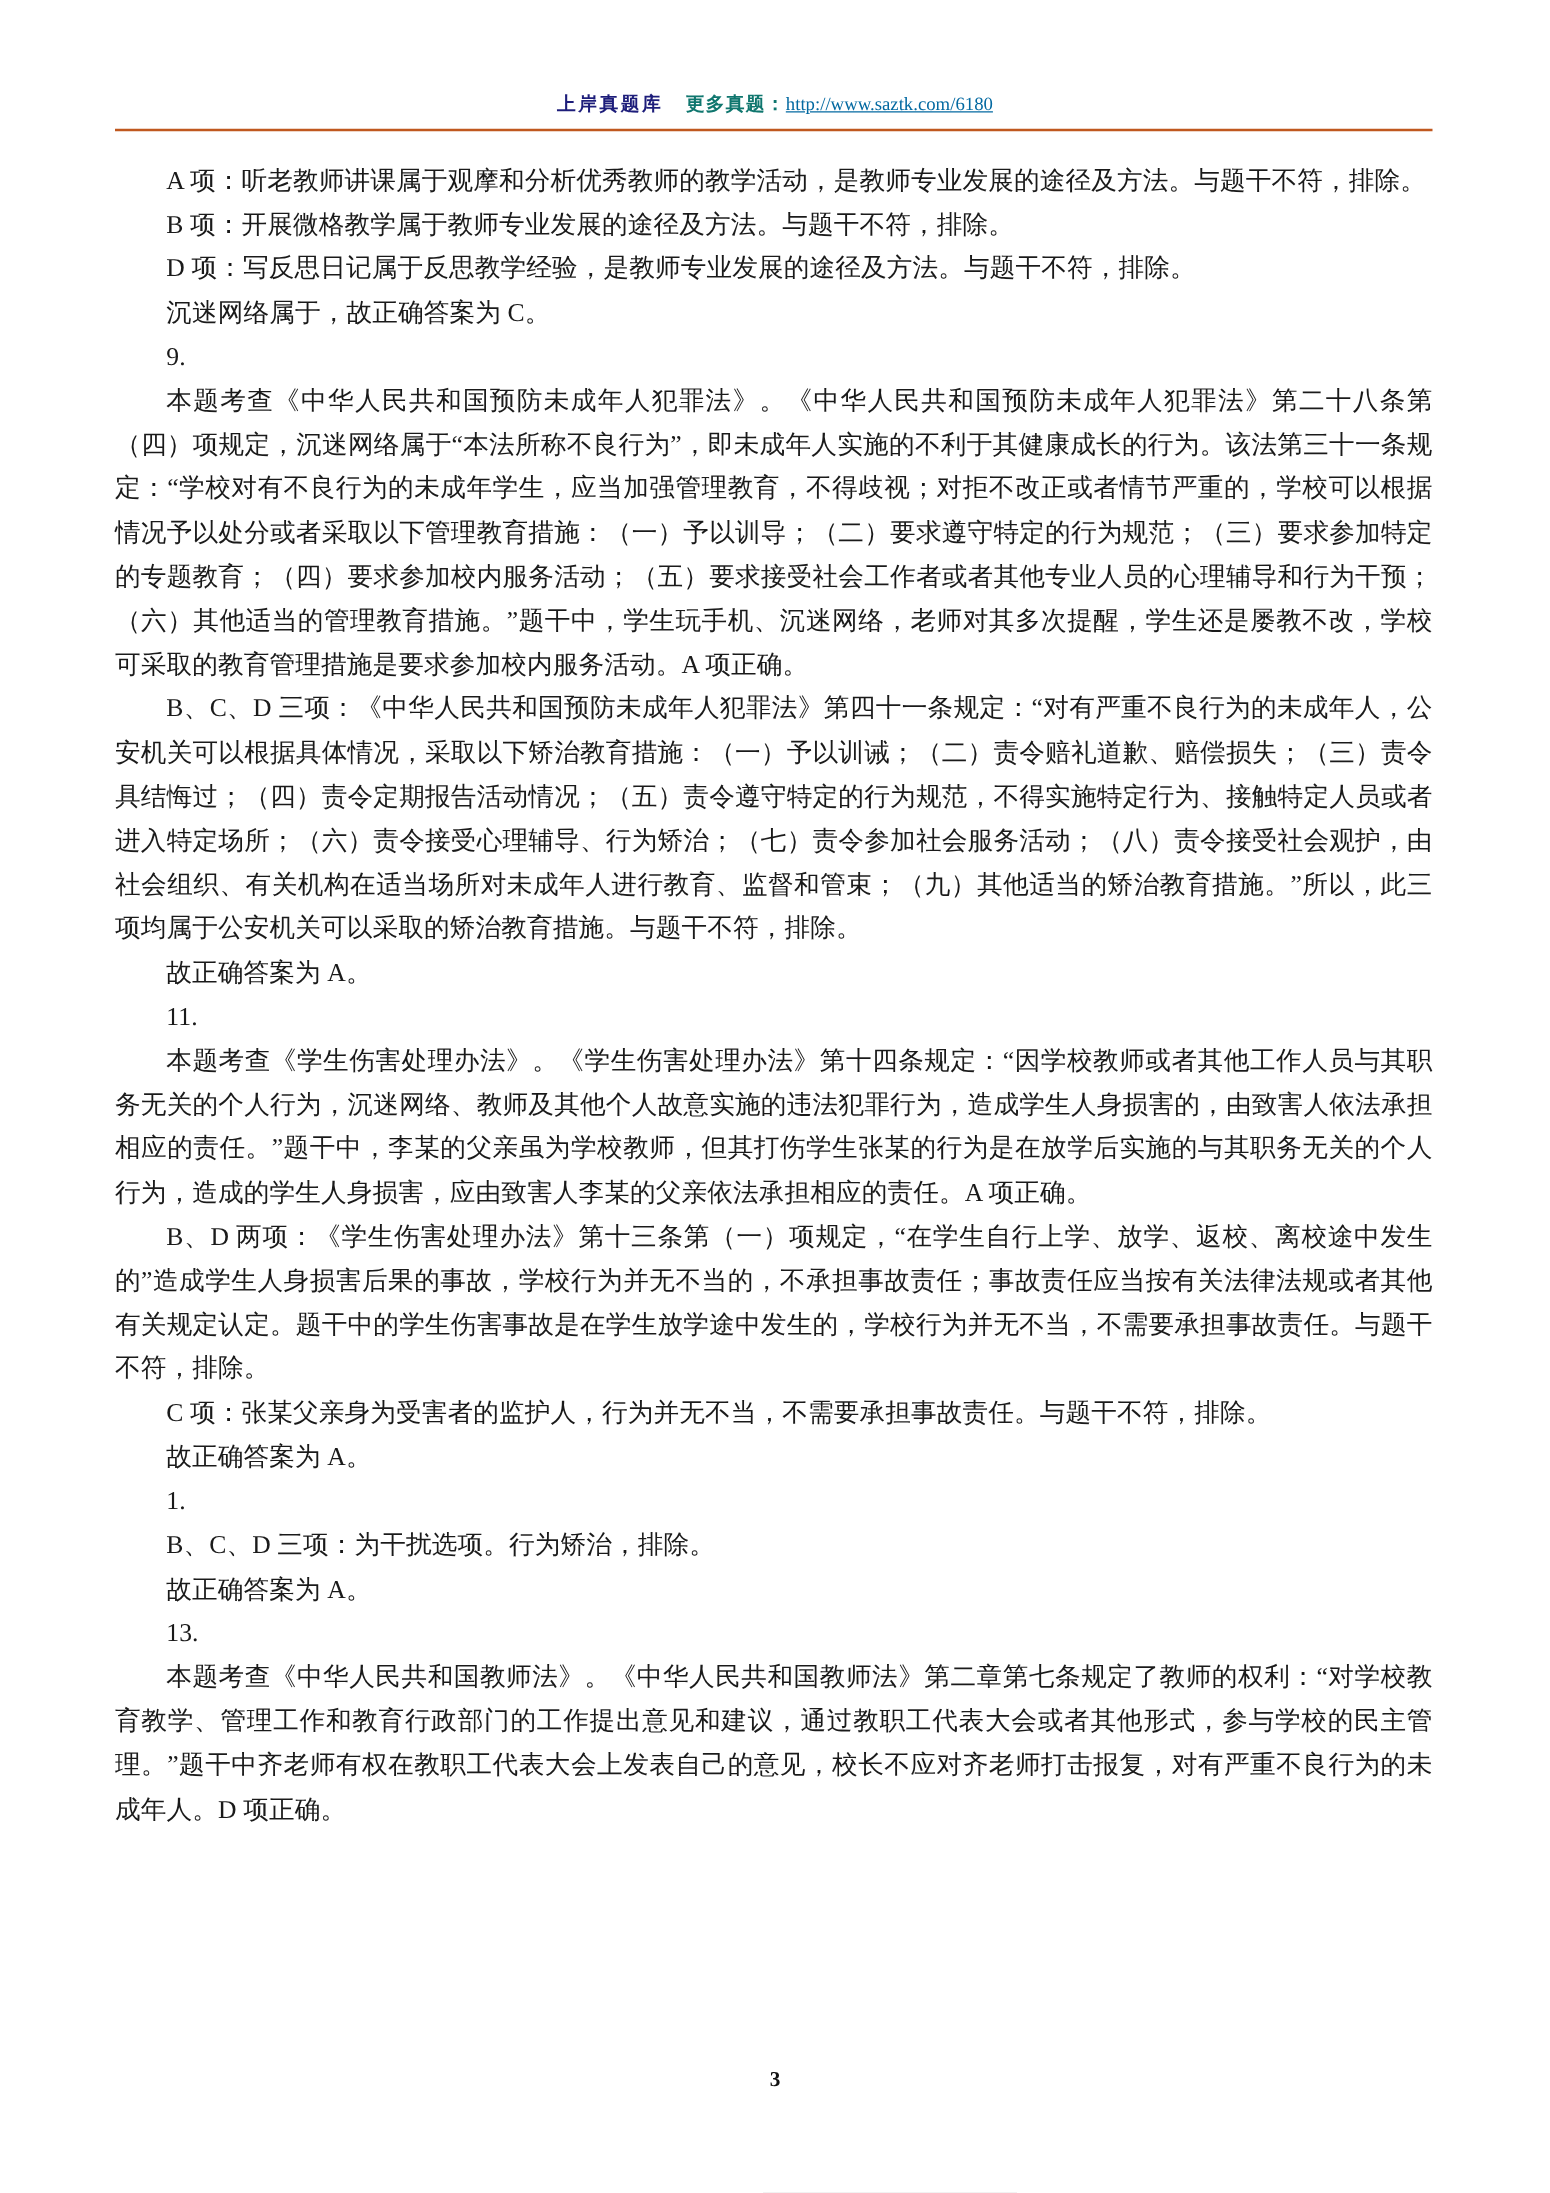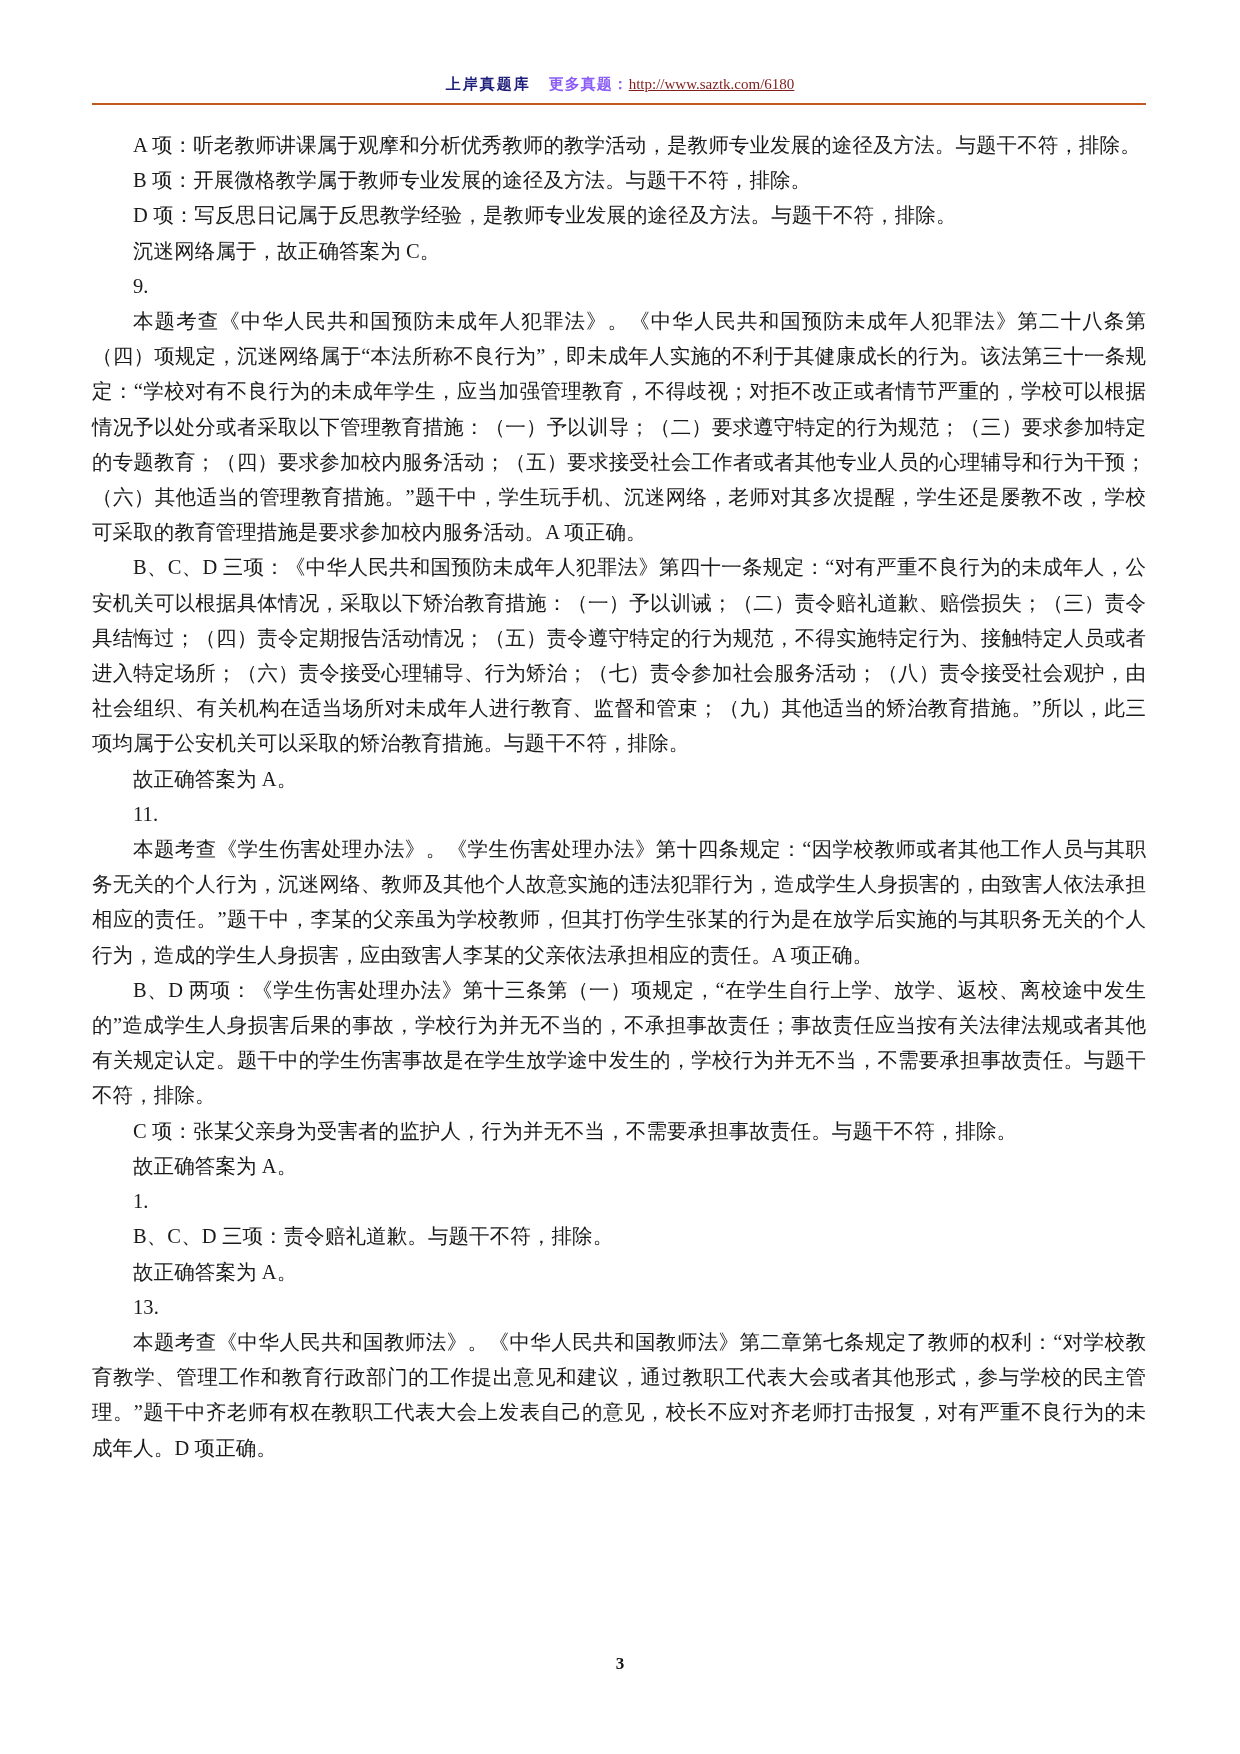--- a/index.html
+++ b/index.html
@@ -39,25 +39,25 @@
     letter-spacing: 0.5px;
   }
   .header-brand {
     font-weight: bold;
     color: #1d1d7a;
     letter-spacing: 2px;
     margin-right: 18px;
   }
   .header-label {
     font-weight: bold;
-    color: #8b5cf6;
+    color: #0f766e;
     letter-spacing: 1px;
   }
   .header-link {
-    color: #7f1d1d;
+    color: #0369a1;
     text-decoration: underline;
     font-family: "Liberation Serif", "DejaVu Serif", serif;
     letter-spacing: 0px;
   }
   .header-rule {
     position: absolute;
     top: 103px;
     left: 92px;
     width: 1054px;
     height: 0;
@@ -118,21 +118,21 @@
     <p class="para">9.</p>
     <p class="para">本题考查《中华人民共和国预防未成年人犯罪法》。《中华人民共和国预防未成年人犯罪法》第二十八条第（四）项规定，沉迷网络属于“本法所称不良行为”，即未成年人实施的不利于其健康成长的行为。该法第三十一条规定：“学校对有不良行为的未成年学生，应当加强管理教育，不得歧视；对拒不改正或者情节严重的，学校可以根据情况予以处分或者采取以下管理教育措施：（一）予以训导；（二）要求遵守特定的行为规范；（三）要求参加特定的专题教育；（四）要求参加校内服务活动；（五）要求接受社会工作者或者其他专业人员的心理辅导和行为干预；（六）其他适当的管理教育措施。”题干中，学生玩手机、沉迷网络，老师对其多次提醒，学生还是屡教不改，学校可采取的教育管理措施是要求参加校内服务活动。A 项正确。</p>
     <p class="para">B、C、D 三项：《中华人民共和国预防未成年人犯罪法》第四十一条规定：“对有严重不良行为的未成年人，公安机关可以根据具体情况，采取以下矫治教育措施：（一）予以训诫；（二）责令赔礼道歉、赔偿损失；（三）责令具结悔过；（四）责令定期报告活动情况；（五）责令遵守特定的行为规范，不得实施特定行为、接触特定人员或者进入特定场所；（六）责令接受心理辅导、行为矫治；（七）责令参加社会服务活动；（八）责令接受社会观护，由社会组织、有关机构在适当场所对未成年人进行教育、监督和管束；（九）其他适当的矫治教育措施。”所以，此三项均属于公安机关可以采取的矫治教育措施。与题干不符，排除。</p>
     <p class="para">故正确答案为 A。</p>
     <p class="para">11.</p>
     <p class="para">本题考查《学生伤害处理办法》。《学生伤害处理办法》第十四条规定：“因学校教师或者其他工作人员与其职务无关的个人行为，沉迷网络、教师及其他个人故意实施的违法犯罪行为，造成学生人身损害的，由致害人依法承担相应的责任。”题干中，李某的父亲虽为学校教师，但其打伤学生张某的行为是在放学后实施的与其职务无关的个人行为，造成的学生人身损害，应由致害人李某的父亲依法承担相应的责任。A 项正确。</p>
     <p class="para">B、D 两项：《学生伤害处理办法》第十三条第（一）项规定，“在学生自行上学、放学、返校、离校途中发生的”造成学生人身损害后果的事故，学校行为并无不当的，不承担事故责任；事故责任应当按有关法律法规或者其他有关规定认定。题干中的学生伤害事故是在学生放学途中发生的，学校行为并无不当，不需要承担事故责任。与题干不符，排除。</p>
     <p class="para">C 项：张某父亲身为受害者的监护人，行为并无不当，不需要承担事故责任。与题干不符，排除。</p>
     <p class="para">故正确答案为 A。</p>
     <p class="para">1.</p>
-    <p class="para">B、C、D 三项：责令赔礼道歉。与题干不符，排除。</p>
+    <p class="para">B、C、D 三项：为干扰选项。行为矫治，排除。</p>
     <p class="para">故正确答案为 A。</p>
     <p class="para">13.</p>
     <p class="para">本题考查《中华人民共和国教师法》。《中华人民共和国教师法》第二章第七条规定了教师的权利：“对学校教育教学、管理工作和教育行政部门的工作提出意见和建议，通过教职工代表大会或者其他形式，参与学校的民主管理。”题干中齐老师有权在教职工代表大会上发表自己的意见，校长不应对齐老师打击报复，对有严重不良行为的未成年人。D 项正确。</p>
   </div>
 
   <div class="footer">
     <span class="page-number">3</span>
   </div>
 
 </div>

